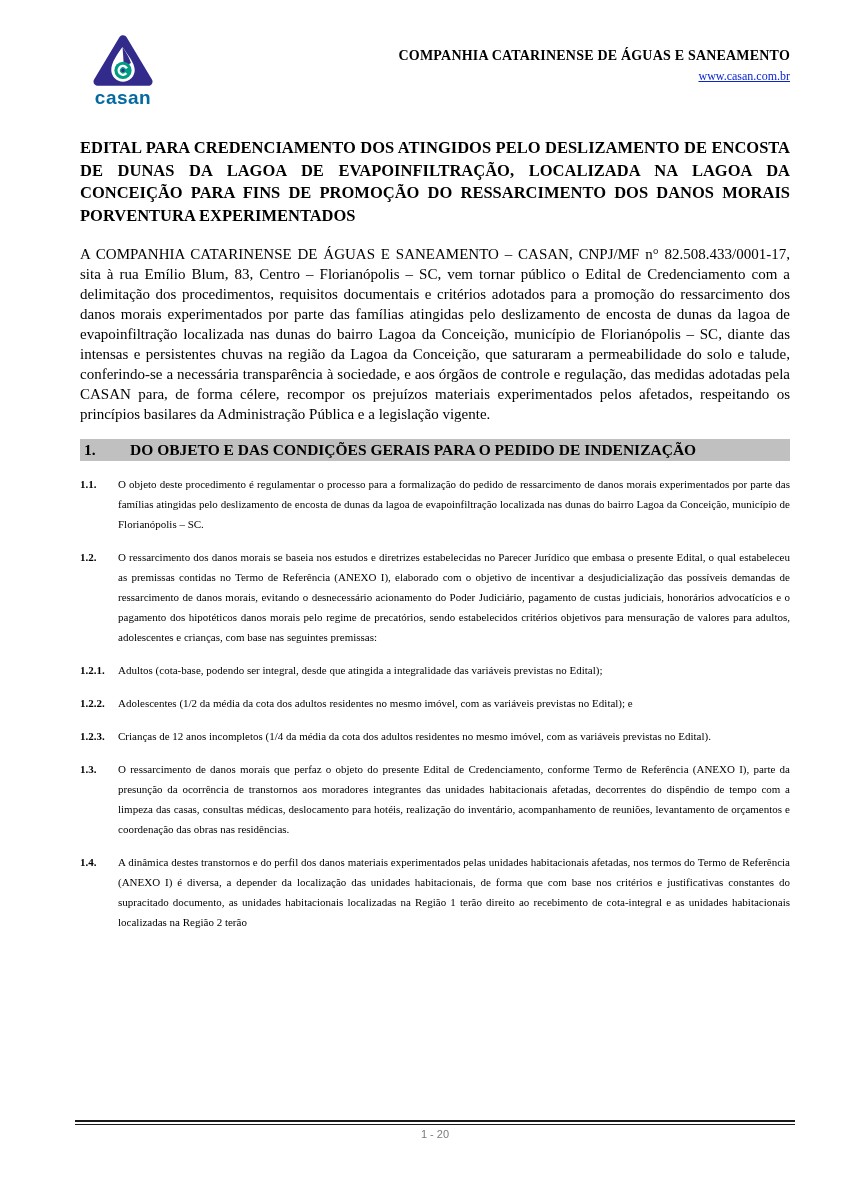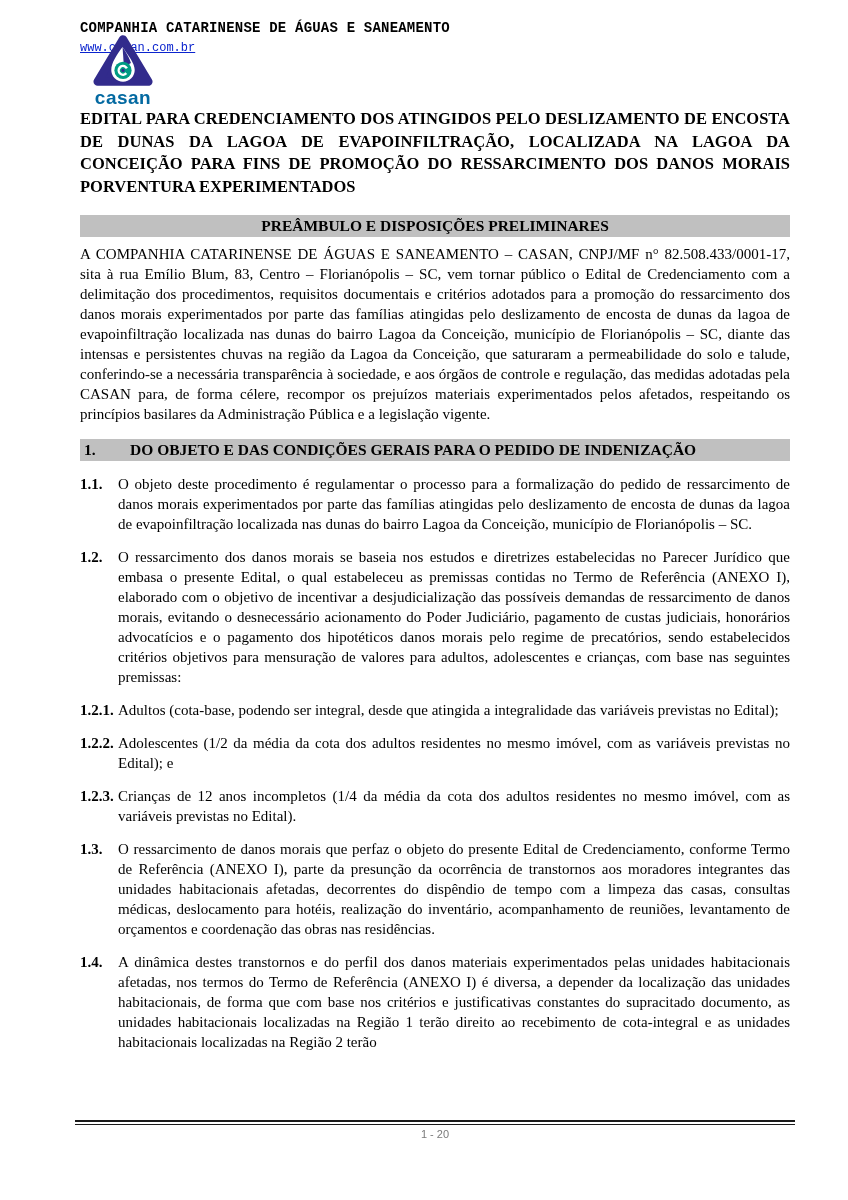--- a/index.html
+++ b/index.html
@@ -13,22 +13,22 @@
   }
   
   .logo{position:absolute;left:84px;top:34px;width:78px;text-align:center;}
   .logo svg{display:block;margin:0 auto;width:60px;height:54px;}
   .logo-word{
     font-family:"Liberation Sans","DejaVu Sans",sans-serif;
     font-weight:bold;font-size:19px;line-height:1;
     color:#0369a1;letter-spacing:0.5px;margin-top:0;
   }
   .header-center{
-    padding-top:20px;margin:0 58px 0 80px;text-align:left;
-    font-family:Liberation Mono, monospace;
+    padding-top:48px;margin:0 58px 0 80px;text-align:right;
+    font-family:Liberation Serif, serif;
   }
   .company-name{font-weight:bold;font-size:14px;letter-spacing:0.2px;}
   .site-line{margin-top:5px;font-size:12px;}
   .site-line a{color:#0b24ce;text-decoration:underline;}
   
   .content{margin:0 58px 16px 80px;}
   .doc-title{
     margin-top:53px;
     font-weight:bold;font-size:16.5px;line-height:22.5px;
     text-align:justify;
@@ -41,21 +41,21 @@
   .bar-center{text-align:center;margin-top:13px;}
   .bar-section{display:flex;margin-top:5px;}
   .bar-section .bar-num{width:46px;flex:0 0 auto;}
   .bar-section .bar-label{flex:1;}
   .para{
     margin-top:7px;
     font-size:15px;line-height:20px;
     text-align:justify;
   }
   .clauses{margin-top:13px;}
-  .clause{display:flex;margin-bottom:13px;font-size:15px;line-height:20px;}
+  .clause{display:flex;margin-bottom:13px;font-size:11px;line-height:20px;}
   .clause .num{flex:0 0 38px;font-weight:bold;}
   .clause .txt{flex:1;text-align:justify;}
   
   .footer{position:absolute;left:75px;width:720px;top:1120px;}
   .footer-rule{height:2px;border-top:2px solid #1a1a1a;border-bottom:1px solid #1a1a1a;}
   .page-num{
     margin-top:3px;text-align:center;
     font-family:"Liberation Sans","DejaVu Sans",sans-serif;
     font-size:11px;color:#7a7a7a;
   }
@@ -81,21 +81,20 @@
     <div class="company-name">COMPANHIA CATARINENSE DE ÁGUAS E SANEAMENTO</div>
     <div class="site-line">
       <a href="#">www.casan.com.br</a>
     </div>
   </div>
 
   <div class="content">
 
     <p class="doc-title">EDITAL PARA CREDENCIAMENTO DOS ATINGIDOS PELO DESLIZAMENTO DE ENCOSTA DE DUNAS DA LAGOA DE EVAPOINFILTRAÇÃO, LOCALIZADA NA LAGOA DA CONCEIÇÃO PARA FINS DE PROMOÇÃO DO RESSARCIMENTO DOS DANOS MORAIS PORVENTURA EXPERIMENTADOS</p>
 
-    <div class="bar bar-center">PREÂMBULO E DISPOSIÇÕES PRELIMINARES</div>
 
     <p class="para">A COMPANHIA CATARINENSE DE ÁGUAS E SANEAMENTO – CASAN, CNPJ/MF n° 82.508.433/0001-17, sita à rua Emílio Blum, 83, Centro – Florianópolis – SC, vem tornar público o Edital de Credenciamento com a delimitação dos procedimentos, requisitos documentais e critérios adotados para a promoção do ressarcimento dos danos morais experimentados por parte das famílias atingidas pelo deslizamento de encosta de dunas da lagoa de evapoinfiltração localizada nas dunas do bairro Lagoa da Conceição, município de Florianópolis – SC, diante das intensas e persistentes chuvas na região da Lagoa da Conceição, que saturaram a permeabilidade do solo e talude, conferindo-se a necessária transparência à sociedade, e aos órgãos de controle e regulação, das medidas adotadas pela CASAN para, de forma célere, recompor os prejuízos materiais experimentados pelos afetados, respeitando os princípios basilares da Administração Pública e a legislação vigente.</p>
 
     <div class="bar bar-section">
       <span class="bar-num">1.</span>
       <span class="bar-label">DO OBJETO E DAS CONDIÇÕES GERAIS PARA O PEDIDO DE INDENIZAÇÃO</span>
     </div>
 
     <div class="clauses">
 

